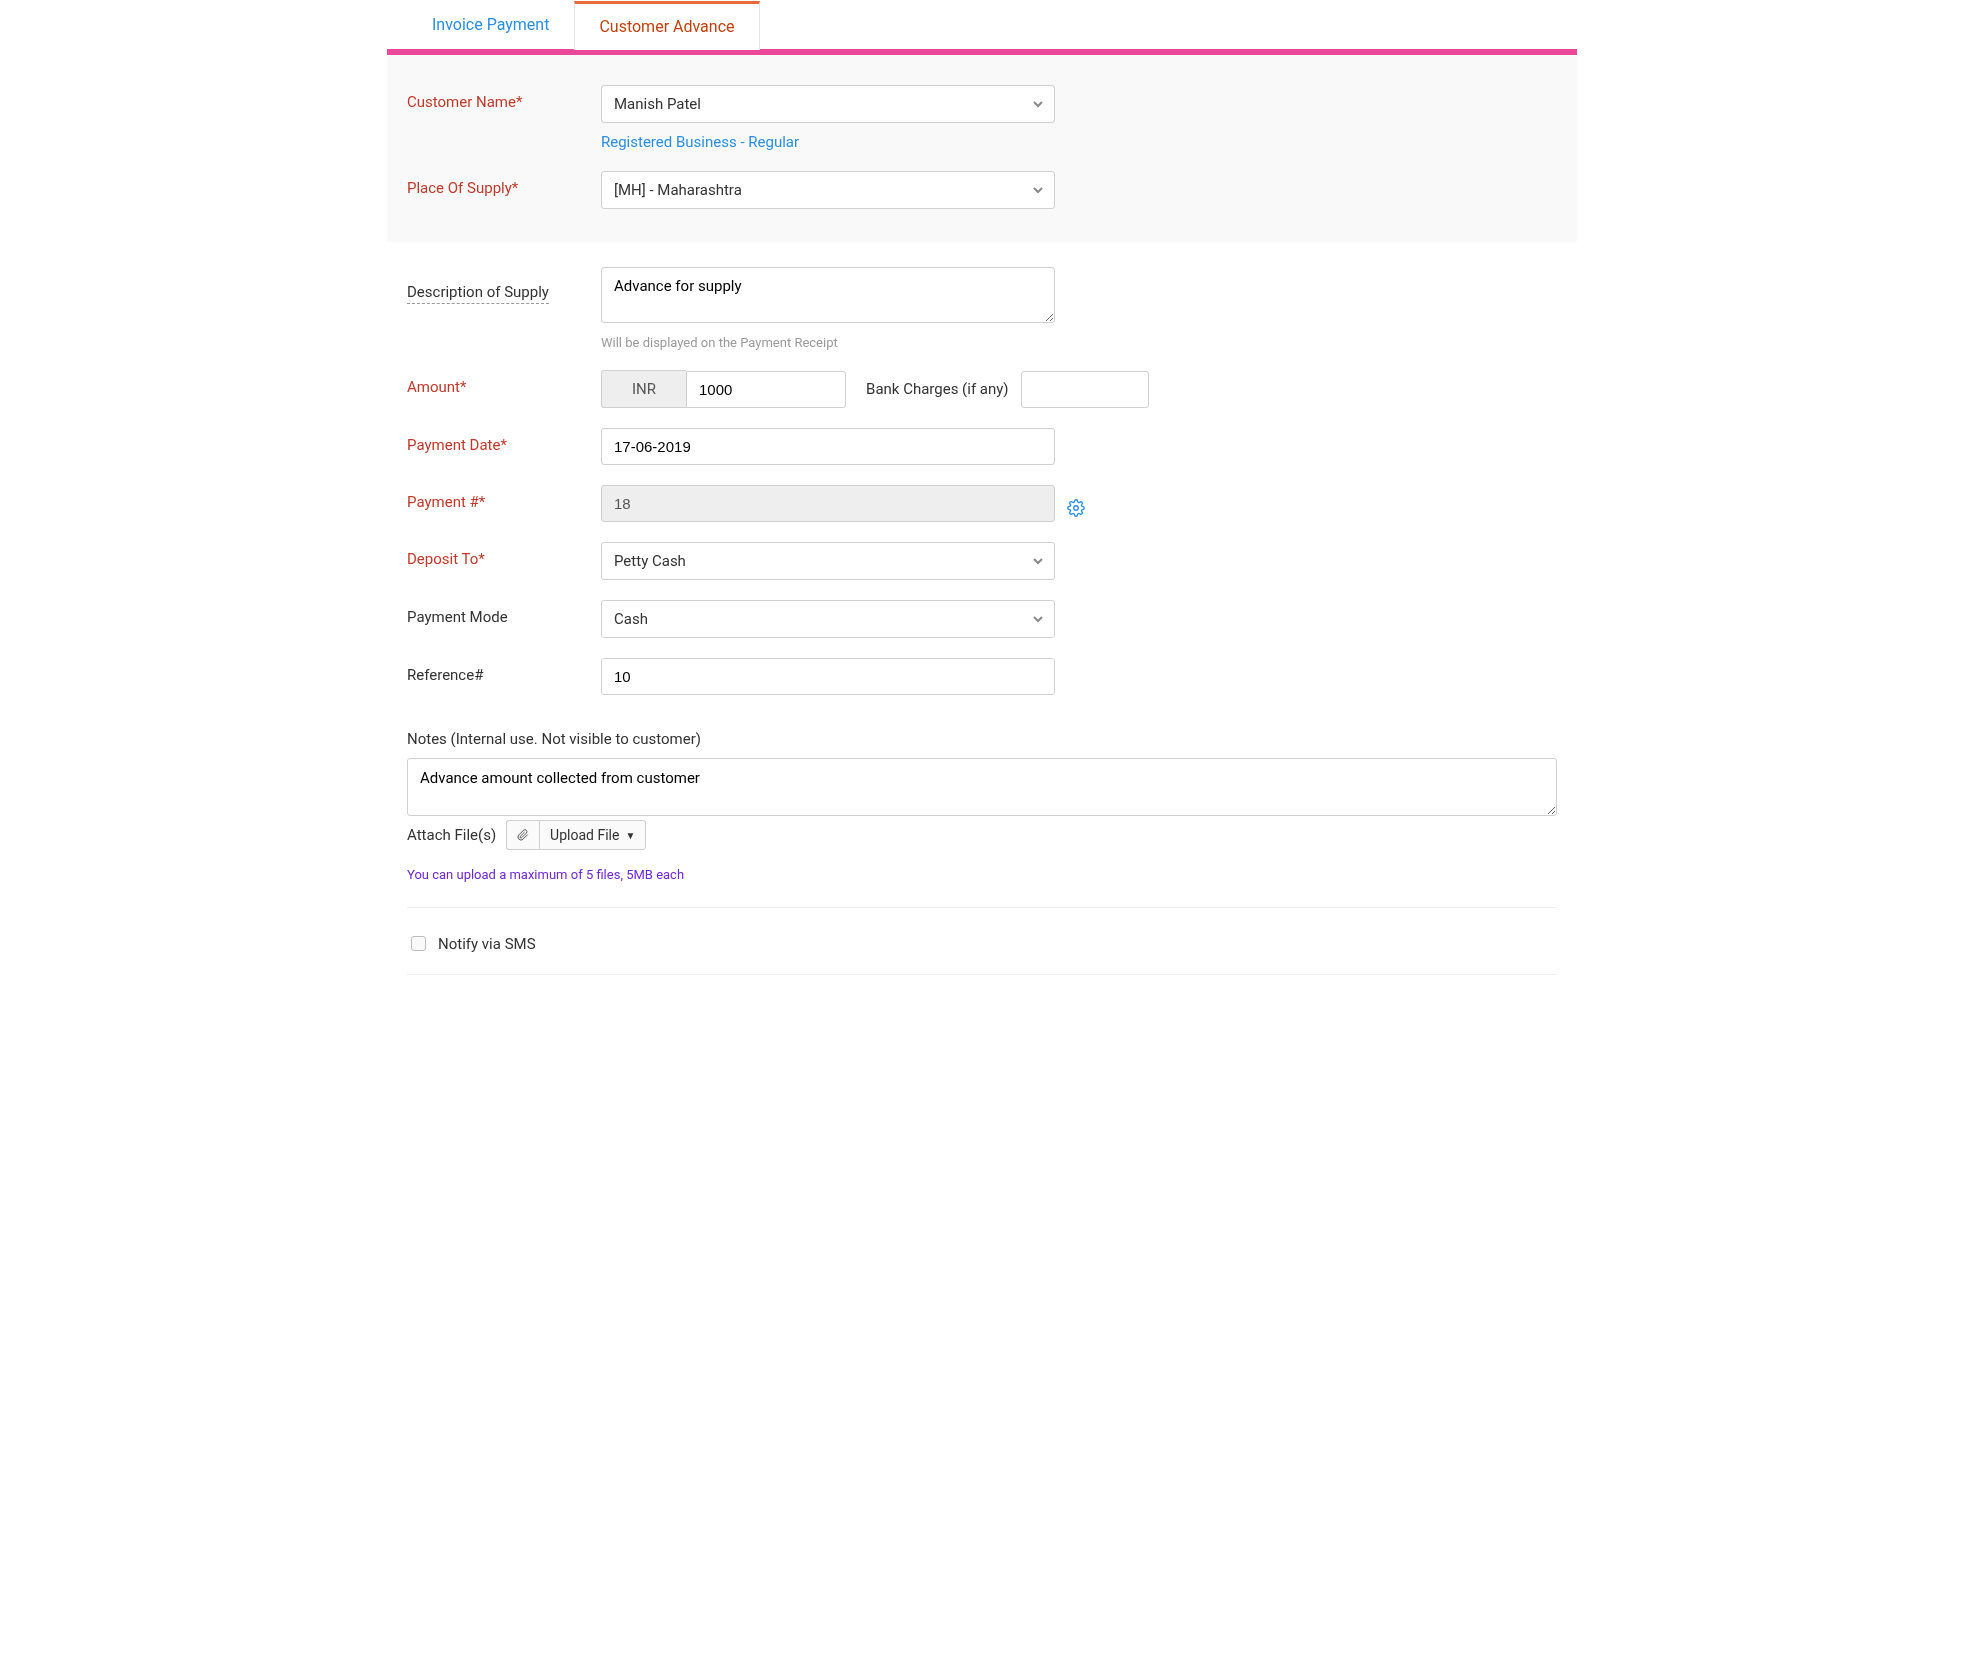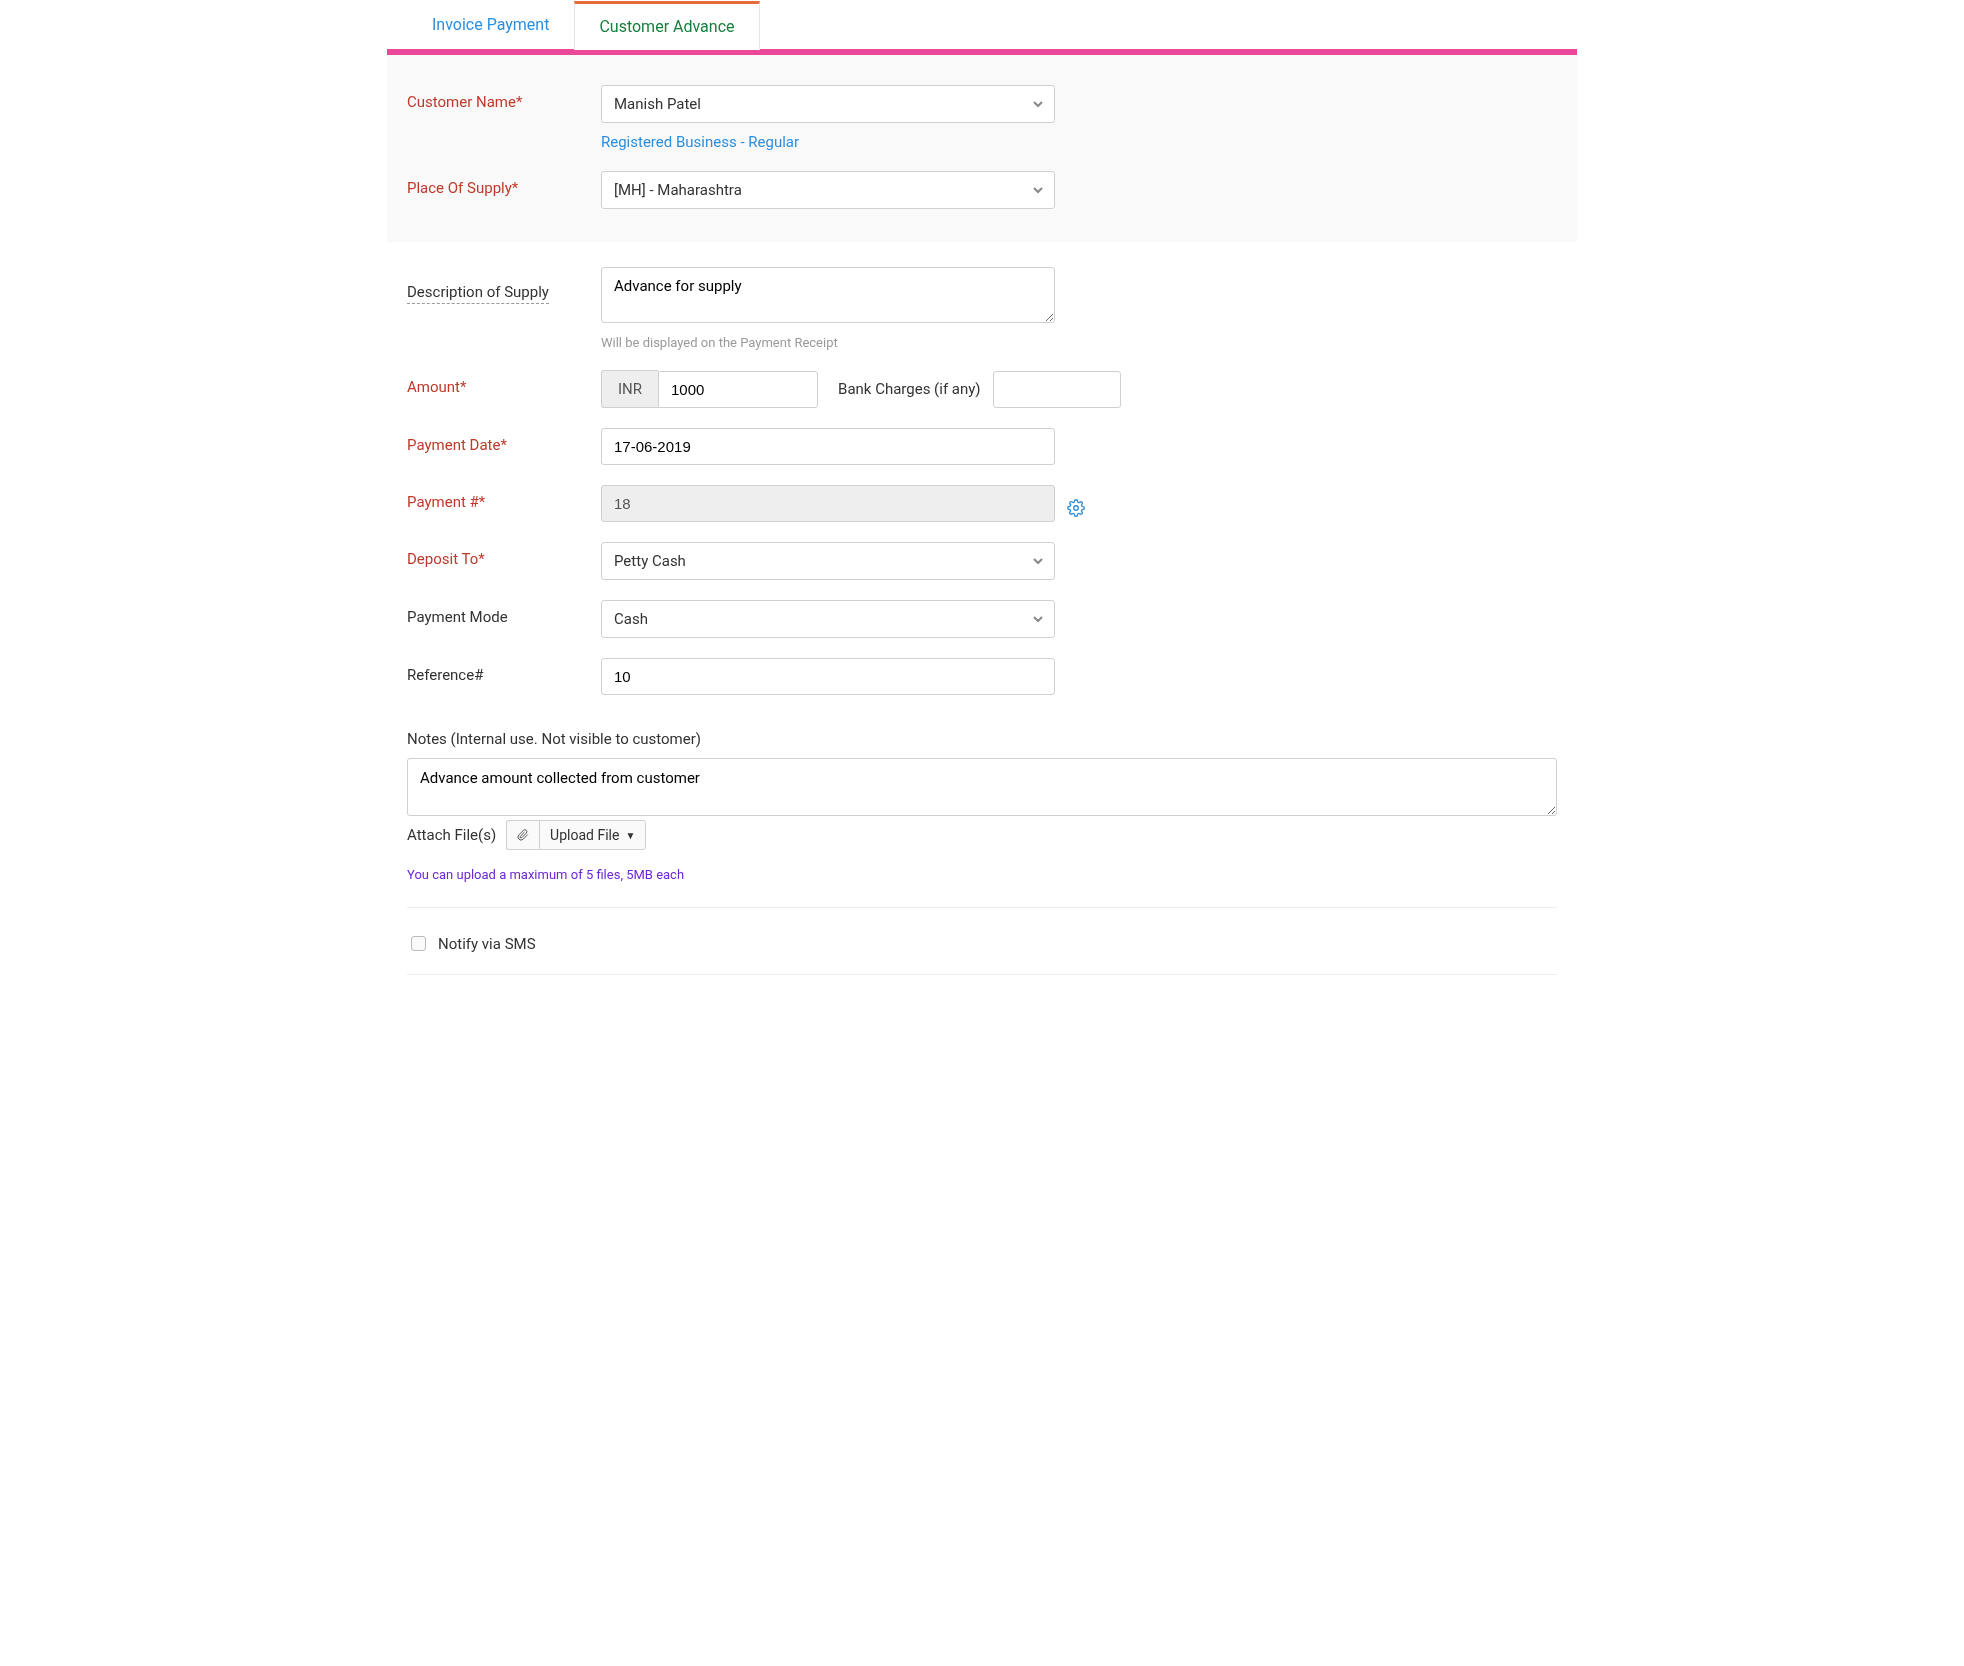--- a/index.html
+++ b/index.html
@@ -25,21 +25,21 @@
     padding: 13px 24px;
     font-size: 16px;
     cursor: pointer;
     color: #2a8fe0;
     border: 1px solid transparent;
     border-bottom: none;
     position: relative;
     top: 1px;
   }
   .tab.active {
-    color: #15803d;
+    color: #c2410c;
     border: 1px solid #e6e6e6;
     border-top: 3px solid #e86c3a;
     border-bottom: 1px solid #fff;
     background: #fff;
   }
   .shaded {
     background: #f9f9f9;
     padding: 30px 20px 25px 20px;
   }
   .plain {
@@ -91,21 +91,21 @@
   }
   .select .chev { right: 10px; }
   .select .clear { right: 30px; font-size: 16px; color: #555; }
   .chev svg { display:block; }
   .amount-row { display:flex; align-items:center; }
   .currency-box {
     border:1px solid #d0d0d0;
     border-right:none;
     border-radius:3px 0 0 3px;
     background:#eee;
-    padding:9px 16px;
+    padding:9px 30px;
     color:#555;
     font-size:15px;
   }
   .amount-input {
     border:1px solid #d0d0d0;
     border-radius:0 3px 3px 0;
     padding:9px 12px;
     width:160px;
     font-size:15px;
   }

